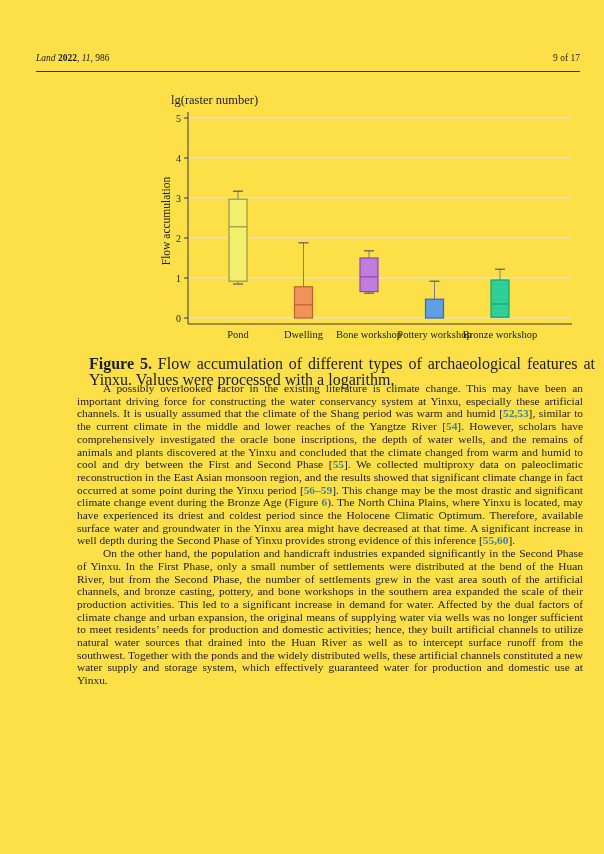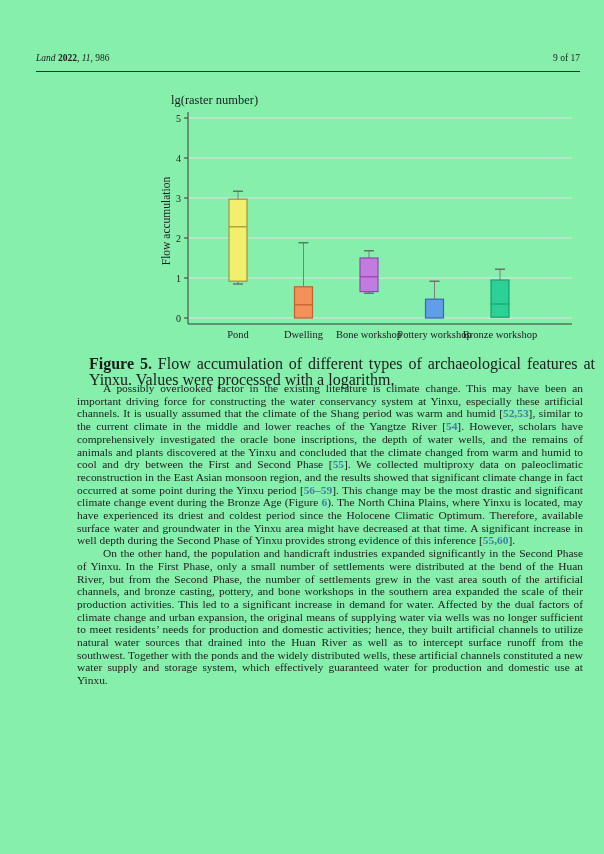--- a/index.html
+++ b/index.html
@@ -1,16 +1,16 @@
 <!DOCTYPE html>
 <html><head>
 <meta charset="utf-8">
 <style>
   html,body{margin:0;padding:0;background:#888;}
-  .page{position:relative;width:604px;height:854px;margin:0 auto;background:#86efac;
+  .page{position:relative;width:604px;height:854px;margin:0 auto;background:#fde047;
         font-family:"Liberation Serif","DejaVu Serif",serif;color:#1c1c1c;overflow:hidden;}
   .header{position:absolute;top:53px;left:36px;width:544px;display:flex;
           justify-content:space-between;align-items:baseline;font-size:9.5px;}
   .rule{position:absolute;top:71px;left:36px;width:544px;height:0;border-top:1px solid #2e2e2e;}
   .chart{position:absolute;top:88px;left:158px;width:420px;height:258px;}
   .caption{position:absolute;top:344px;left:77px;width:506px;margin:12px;
            font-size:16px;line-height:16px;text-align:justify;}
   .caption b{font-weight:bold;}
   .bodytext{position:absolute;top:382px;left:77px;width:506px;
             font-size:11.4px;line-height:12.7px;text-align:justify;}

